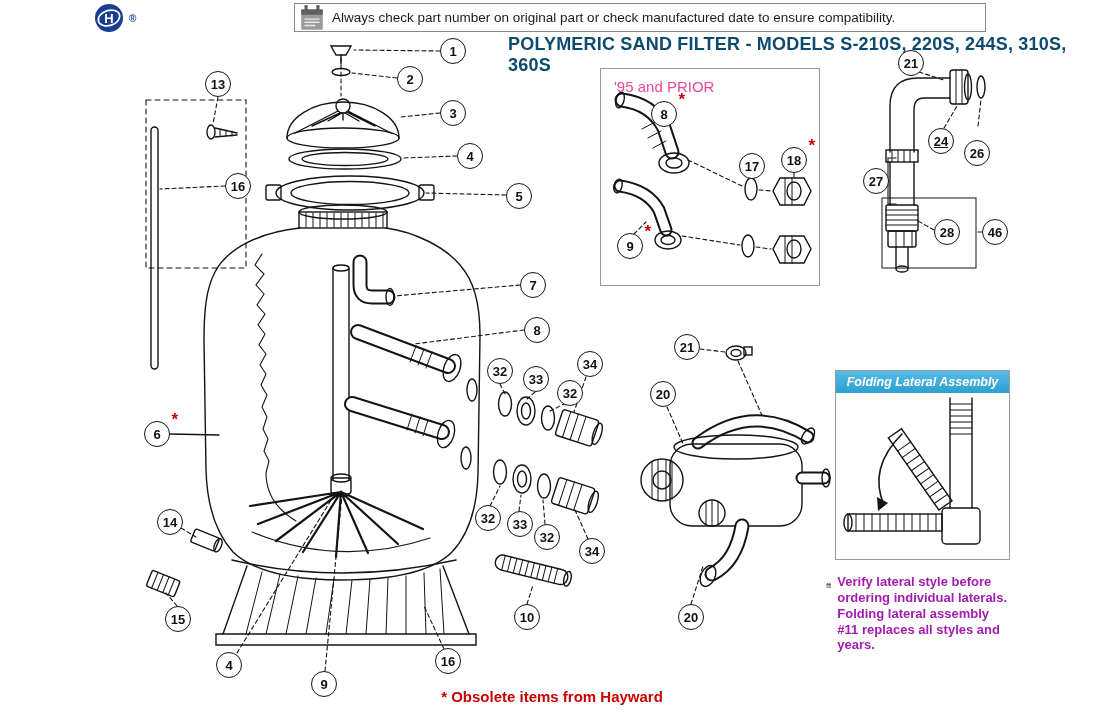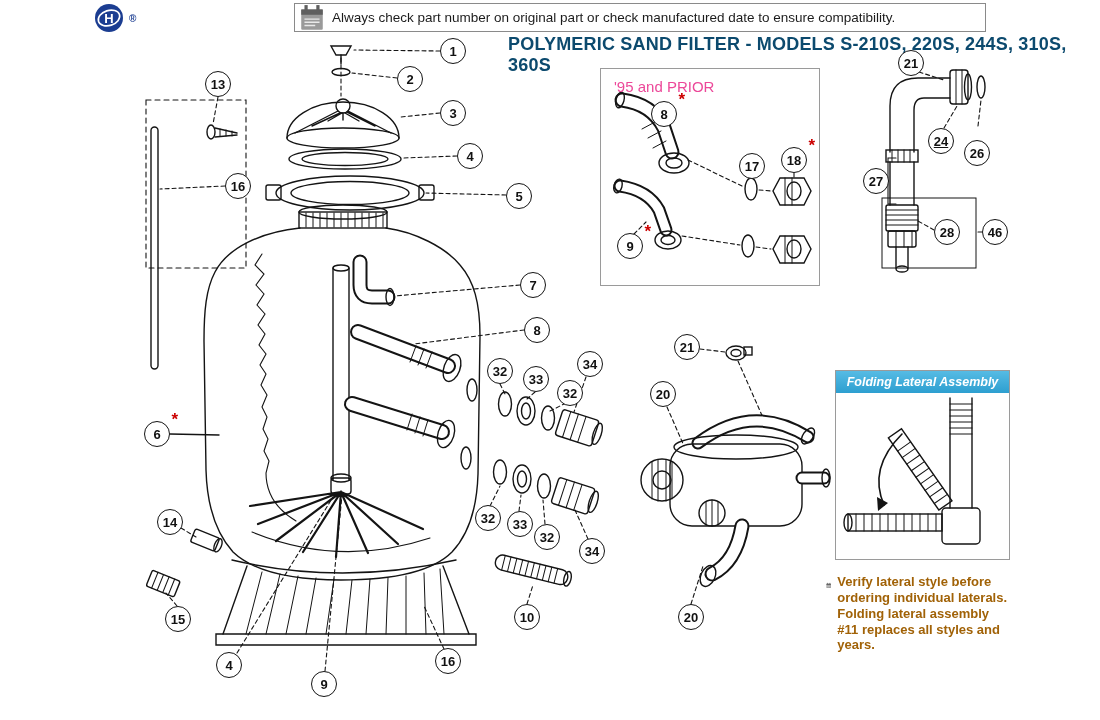--- a/index.html
+++ b/index.html
@@ -20,21 +20,21 @@
 
   .inset-box { position:absolute; left:600px; top:68px; width:220px; height:218px; border:1px solid #9a9a9a; }
   .inset-title { position:absolute; left:13px; top:9px; font-size:15px; font-weight:normal; color:#ec4899; }
 
   .fold-box { position:absolute; left:835px; top:370px; width:175px; height:190px; border:1px solid #9a9a9a; }
   .fold-header { height:22px; background:linear-gradient(180deg,#56bbe4,var(--teal,#2d9fd0));
     color:#fff; font-size:12.5px; font-style:italic; font-weight:bold;
     display:flex; align-items:center; justify-content:center; }
 
   .lateral-note { position:absolute; left:826px; top:574px; width:186px; display:flex; gap:6px; align-items:flex-start; }
-  .lateral-note .txt { font-size:13px; font-weight:bold; color:#a16207; line-height:1.22; }
+  .lateral-note .txt { font-size:13px; font-weight:bold; color:#a21caf; line-height:1.22; }
 
   .footer-note { position:absolute; left:392px; top:688px; width:320px; text-align:center;
     color:var(--red,#cc0000); font-size:15px; font-weight:bold; }
 
   .callout-layer { position:absolute; left:0; top:0; width:100%; height:100%; }
   .callout { position:absolute; width:26px; height:26px; border:1.7px solid #141414; border-radius:50%;
     background:#fff; display:flex; align-items:center; justify-content:center;
     font-size:13px; font-weight:bold; color:#111; }
   .callout .star { position:absolute; top:-12px; right:-9px; color:var(--red,#cc0000); font-size:17px; font-weight:bold; }
 </style>
@@ -301,20 +301,21 @@
     <svg width="21" height="23" viewBox="0 0 24 26">
       <rect x="2" y="5" width="20" height="19" fill="#9a9a9a" rx="1"></rect>
       <rect x="2" y="5" width="20" height="5" fill="#5f5f5f"></rect>
       <rect x="5" y="1" width="3" height="7" fill="#5f5f5f"></rect>
       <rect x="16" y="1" width="3" height="7" fill="#5f5f5f"></rect>
       <path d="M5 14 h14 M5 17 h14 M5 20 h10" stroke="#e9e9e9" stroke-width="1.3" fill="none"></path>
     </svg>
     <div class="txt">Verify lateral style before ordering individual laterals. Folding lateral assembly #11 replaces all styles and years.</div>
   </div>
 
+  <div class="footer-note">* Obsolete items from Hayward</div>
 
   <div class="callout-layer">
       <div class="callout" style="left: 440px; top: 38px;">1</div>
       <div class="callout" style="left: 397px; top: 66px;">2</div>
       <div class="callout" style="left: 440px; top: 100px;">3</div>
       <div class="callout" style="left: 457px; top: 143px;">4</div>
       <div class="callout" style="left: 506px; top: 183px;">5</div>
       <div class="callout" style="left: 520px; top: 272px;">7</div>
       <div class="callout" style="left: 524px; top: 317px;">8</div>
       <div class="callout" style="left: 205px; top: 71px;">13</div>

